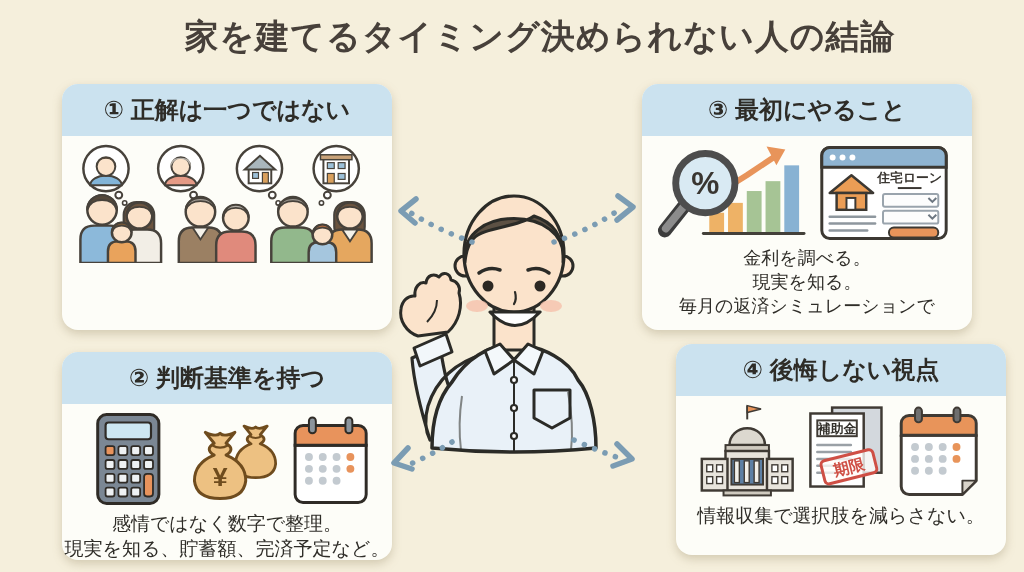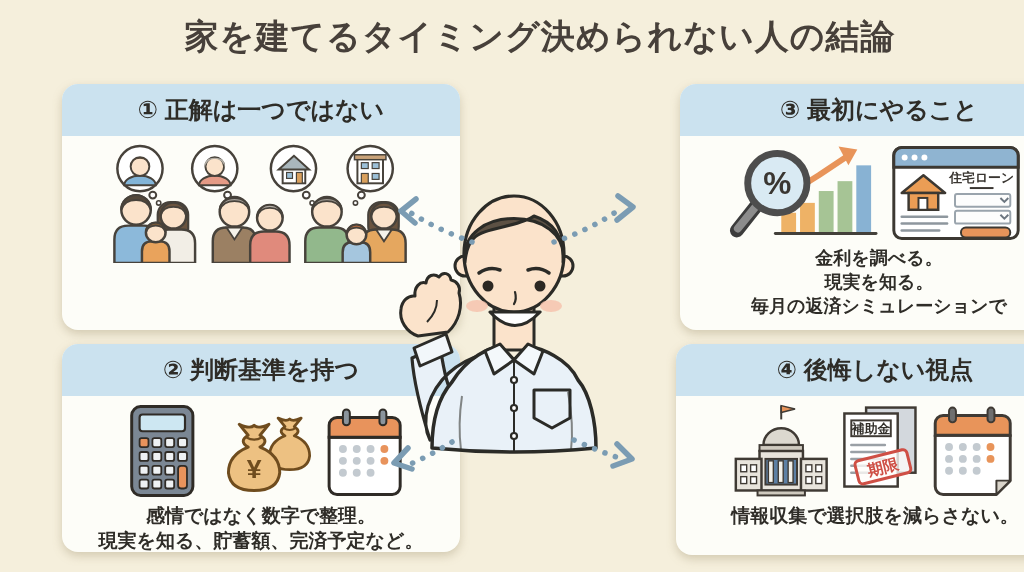--- a/index.html
+++ b/index.html
@@ -9,40 +9,40 @@
     font-family:"Liberation Sans","DejaVu Sans",sans-serif;
     color:#2f2d28;
   }
   .page-title{
     position:absolute;top:14px;left:0;width:100%;
     text-align:center;font-size:34px;font-weight:700;color:#47403a;
     letter-spacing:1px;
     padding-left:28px;
   }
   .panel{
-    position:absolute;width:398px;border-radius:16px;background:#fdfdf8;
+    position:absolute;width:330px;border-radius:16px;background:#fdfdf8;
     box-shadow:0 4px 10px rgba(150,135,100,.35);
   }
   .panel-header{
     background:#cbe2ef;border-radius:16px 16px 0 0;height:52px;
     display:flex;align-items:center;justify-content:center;
     font-size:24px;font-weight:700;color:#2e2c27;
   }
   .panel-body{
     display:flex;flex-direction:column;align-items:center;justify-content:flex-start;
   }
   .icons{margin-top:5px;}
   .caption{
-    text-align:center;font-weight:700;font-size:19px;line-height:1.32;
+    text-align:center;font-weight:400;font-size:19px;line-height:1.32;
     color:#2f2d28;margin-top:2px;margin-bottom:8px;white-space:nowrap;
   }
   .caption.small{font-size:18px;}
   #panel-1{left:62px;top:84px;height:246px;}
-  #panel-2{left:62px;top:344px;height:208px;}
-  #panel-3{left:680px;top:84px;height:246px;}
+  #panel-2{left:62px;top:352px;height:208px;}
+  #panel-3{left:642px;top:84px;height:246px;}
   #panel-4{left:649px;top:344px;height:211px;margin-left:27px;}
   .center-figure{position:absolute;left:382px;top:182px;width:258px;height:276px;}
   .arrows{position:absolute;left:0;top:0;width:1024px;height:572px;pointer-events:none;}
   svg text{font-family:"Liberation Sans","DejaVu Sans",sans-serif;}
 </style>
 </head>
 <body>
 
 <div class="page">
 

